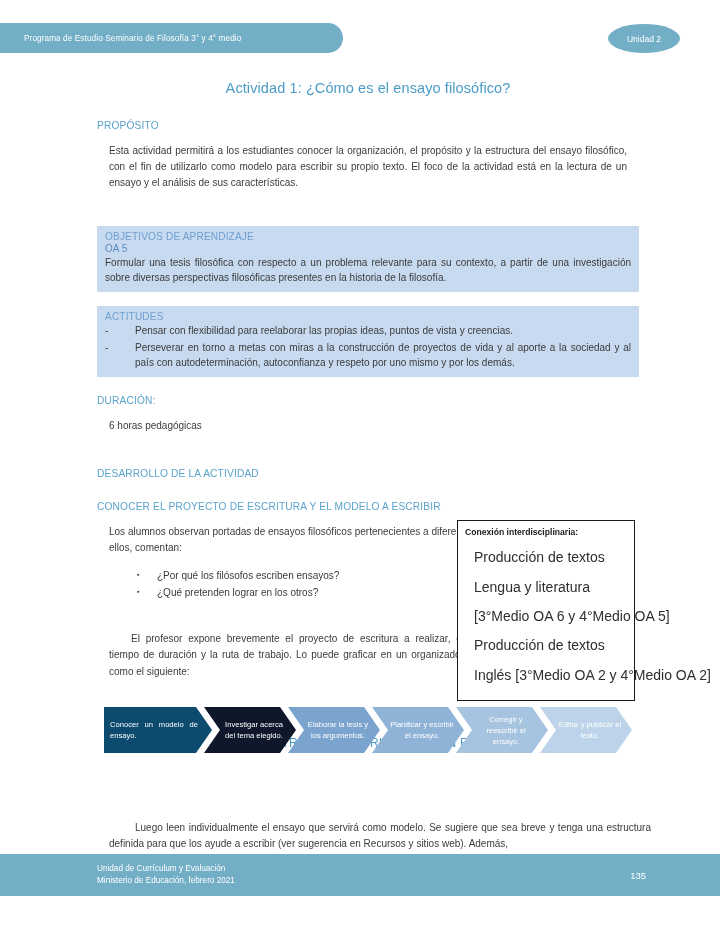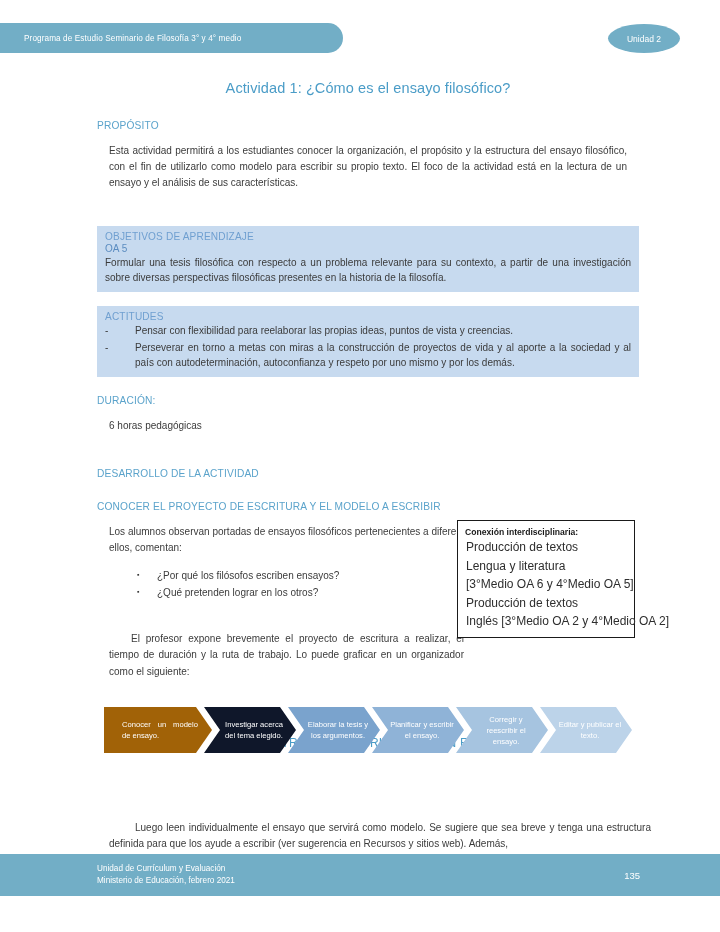--- a/index.html
+++ b/index.html
@@ -170,24 +170,24 @@
     box-sizing: border-box;
   }
   .conexion-box .cx-title {
     font-size: 8.6px;
     font-weight: bold;
     color: #1a1a1a;
     margin: 0 0 1px 0;
     line-height: 1.45;
   }
   .conexion-box .cx-line {
-    font-size: 12px;
+    font-size: 14px;
     color: #2e2e2e;
     line-height: 1.45;
-    margin: 1px;
+    margin: 9px;
     white-space: nowrap;
   }
 
   
   .flow-title {
     text-align: center;
     color: #4a9cc7;
     font-size: 12px;
     letter-spacing: 0.15px;
     margin: 0;
@@ -210,21 +210,21 @@
     box-sizing: border-box;
   }
   .chev-label {
     color: #ffffff;
     font-size: 7.6px;
     line-height: 1.45;
     text-align: justify;
     position: relative;
     z-index: 2;
   }
-  .chev-0 { left: 0;     width: 108px; background: #a16207; padding-left: 18px;  padding-right: 14px; }
+  .chev-0 { left: 0;     width: 108px; background: #0c4a6e; padding-left: 6px;  padding-right: 14px; }
   .chev-1 { left: 100px; width: 92px;  background: #0f172a; padding-left: 18px; padding-right: 10px; }
   .chev-2 { left: 184px; width: 92px;  background: #7aa3cd; padding-left: 18px; padding-right: 10px; align-items: center; }
   .chev-3 { left: 268px; width: 92px;  background: #8fb3d7; padding-left: 18px; padding-right: 10px; }
   .chev-4 { left: 352px; width: 92px;  background: #a6c4e0; padding-left: 18px; padding-right: 10px; }
   .chev-5 { left: 436px; width: 92px;  background: #bcd3e9; padding-left: 18px; padding-right: 10px; }
   .chev-0 { clip-path: polygon(0 0, calc(100% - 16px) 0, 100% 50%, calc(100% - 16px) 100%, 0 100%); }
   .chev-1, .chev-2, .chev-3, .chev-4, .chev-5 {
     clip-path: polygon(0 0, calc(100% - 16px) 0, 100% 50%, calc(100% - 16px) 100%, 0 100%, 16px 50%);
   }
   .chev-0 .chev-label { text-align: justify; }
@@ -244,21 +244,21 @@
   }
   .footer-left {
     position: absolute;
     left: 97px;
     color: #ffffff;
     font-size: 8.2px;
     line-height: 1.5;
   }
   .footer-page {
     position: absolute;
-    right: 80px;
+    right: 74px;
     color: #ffffff;
     font-size: 9.5px;
   }
 </style>
 </head>
 <body>
 
 <div class="header-bar">
   <span class="header-bar-text">Programa de Estudio Seminario de Filosofía 3° y 4° medio</span>
 </div>

